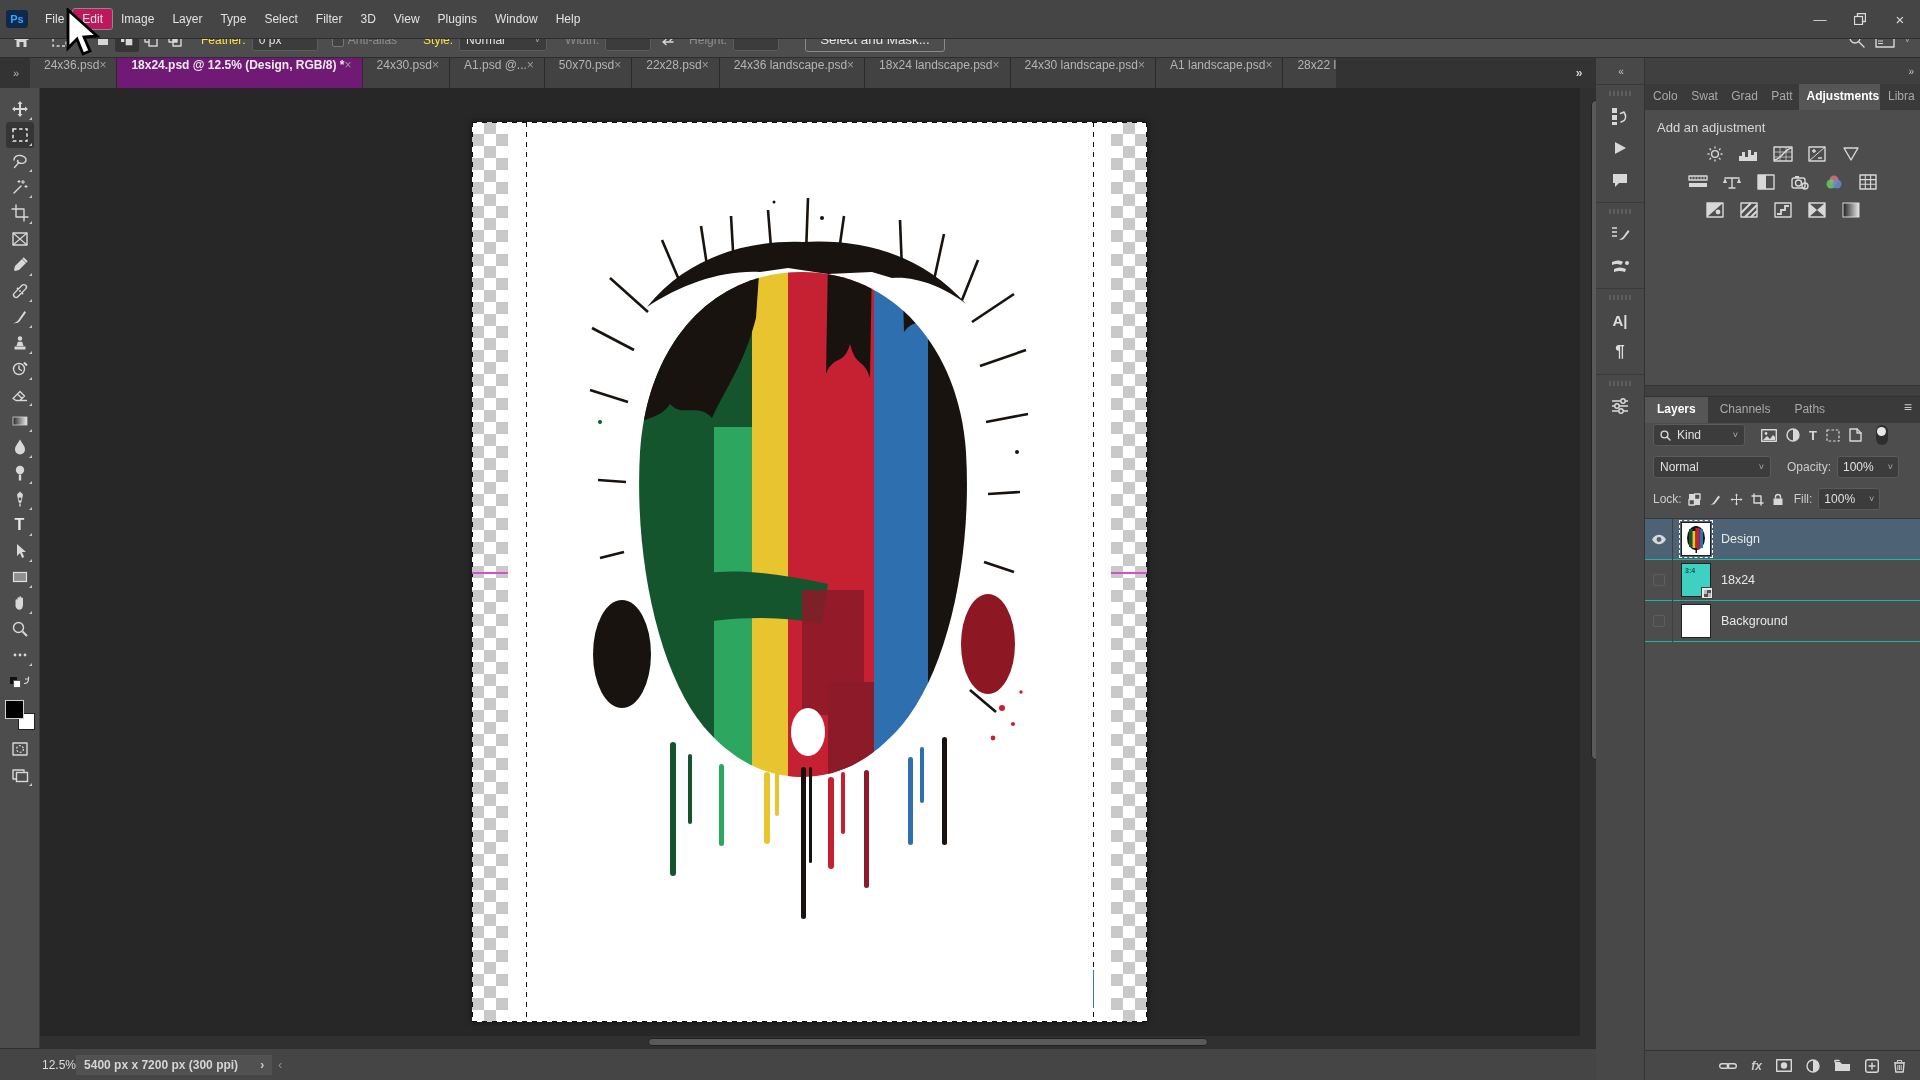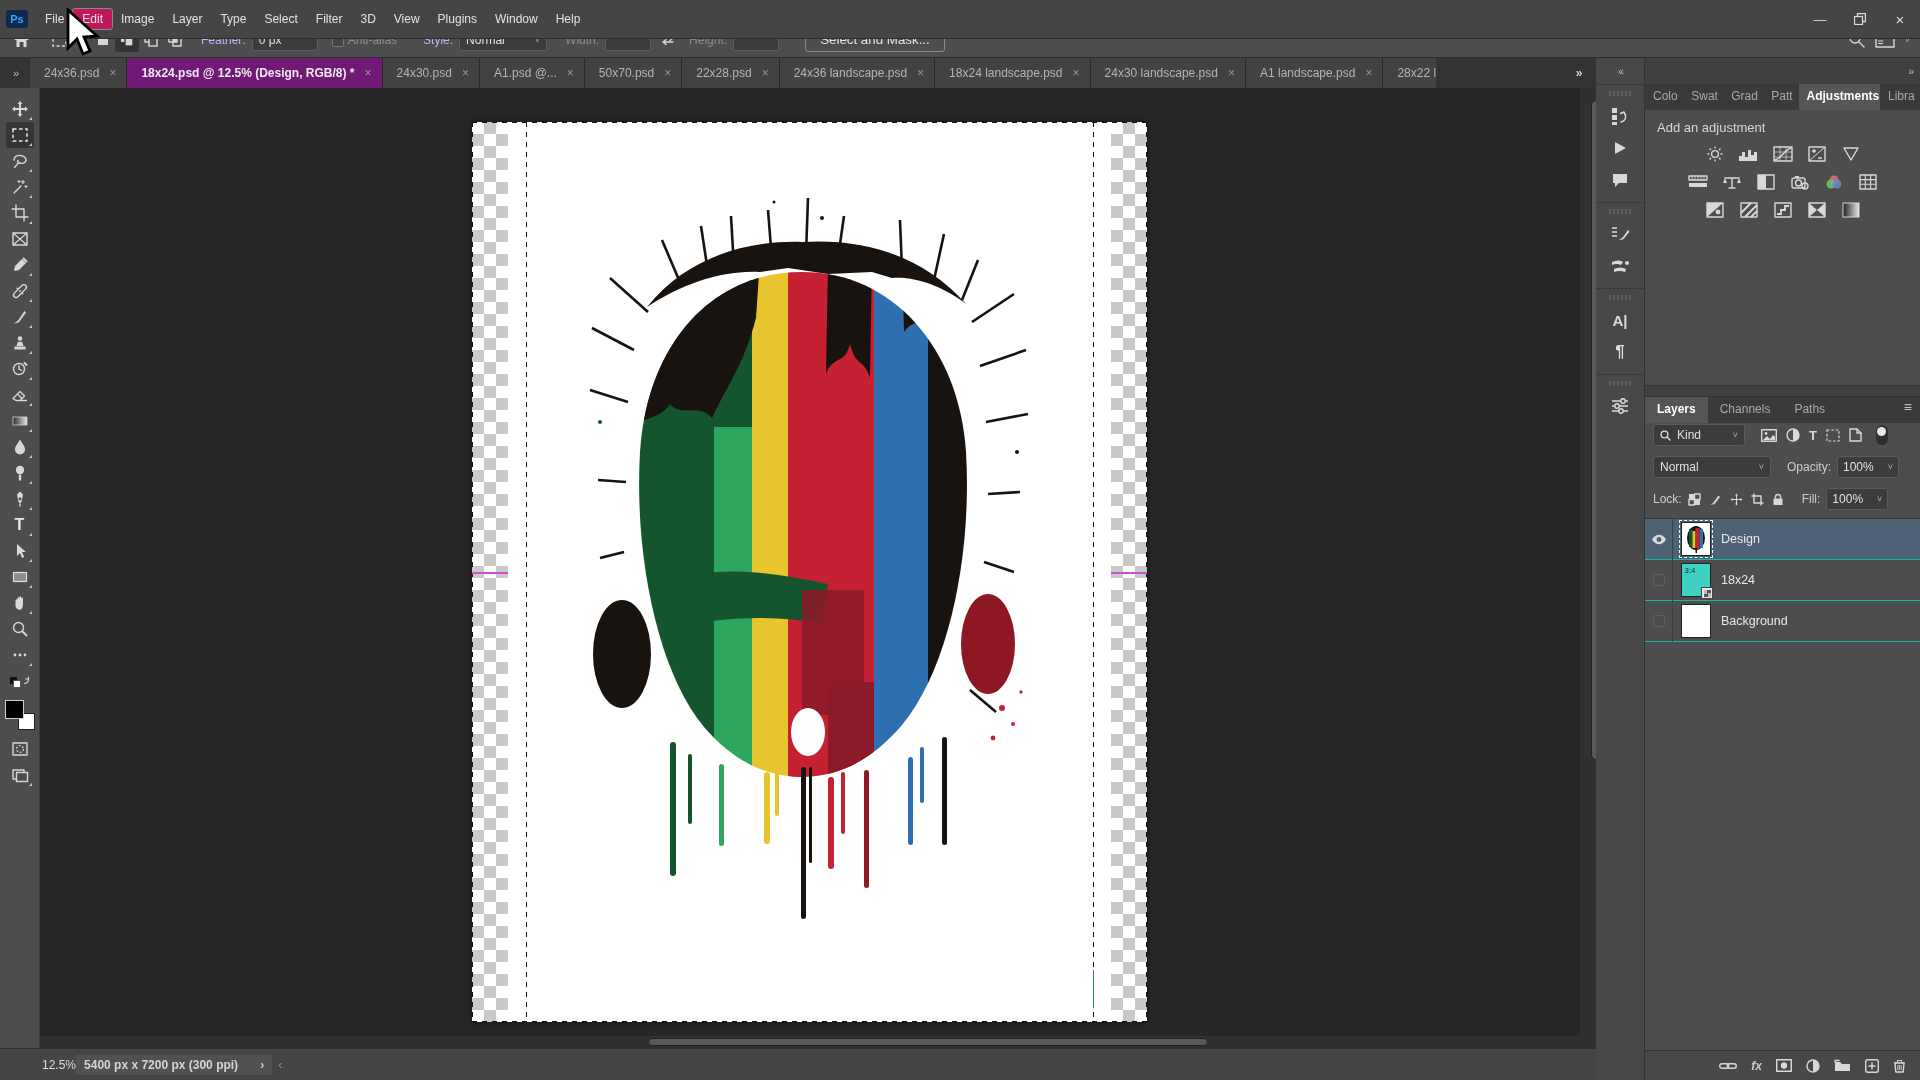--- a/index.html
+++ b/index.html
@@ -21,39 +21,39 @@
     color:#dcdcdc; font-size:13px; }
 
   
   .optionsbar { position:absolute; left:0; top:22px; width:1920px; height:36px; background:#4d4d4d;
     border-bottom:1px solid #2e2e2e; display:flex; align-items:center; z-index:29; }
   .ob-ico { width:26px; height:26px; display:flex; align-items:center; justify-content:center; }
   .ob-sep { width:1px; height:24px; background:#3a3a3a; margin:0 8px; }
   .mode-btn { width:24px; height:24px; display:flex; align-items:center; justify-content:center;
     border-radius:2px; }
   .mode-btn.active { background:#353535; }
-  .ob-label { color:#c4b5fd; margin:0 6px 0 14px; }
+  .ob-label { color:#fde047; margin:0 6px 0 14px; }
   .ob-label.dim { color:#8d8d8d; }
   .ob-input { background:#3c3c3c; border:1px solid #5c5c5c; border-radius:2px; height:22px;
     padding:0 6px; color:#e3e3e3; display:flex; align-items:center; }
   .ob-dd { background:#3c3c3c; border:1px solid #5c5c5c; border-radius:2px; height:22px;
     padding:0 6px; display:flex; align-items:center; gap:14px; color:#e3e3e3; }
   .chev { font-size:9px; color:#b5b5b5; }
   .ob-check { width:12px; height:12px; border:1px solid #777; border-radius:2px; background:#424242; }
   .sam-btn { margin-left:26px; height:24px; padding:0 14px; border:1px solid #8a8a8a; border-radius:3px;
     background:#4d4d4d; color:#e5e5e5; display:flex; align-items:center; }
   .ob-right { margin-left:auto; display:flex; align-items:center; gap:10px; padding-right:10px; }
 
   
   .tabstrip { position:absolute; left:0; top:58px; width:1596px; height:30px; background:#333333;
     display:flex; align-items:flex-end; z-index:28; }
   .tb-collapse { width:30px; height:30px; display:flex; align-items:center; justify-content:center;
     color:#b9b9b9; font-size:11px; letter-spacing:-2px; }
   .tabs { display:flex; height:30px; overflow:hidden; flex:1; }
-  .tab { display:flex; align-items:center; gap:10px; padding:0 10px 0 14px; background:#424242;
+  .tab { display:flex; align-items:flex-start; padding:0 10px 0 14px; background:#424242;
     color:#b4b4b4; border-right:1px solid #2a2a2a; white-space:nowrap; height:30px; font-size:12px; }
   .tab.active { background:#701a75; color:#ececec; font-weight:bold; }
   .tab .tab-close { color:#9b9b9b; font-size:12px; font-weight:normal; }
   .tab.truncated { padding-right:0; border-right:none; }
   .tab-overflow { width:34px; height:30px; display:flex; align-items:center; justify-content:center;
     color:#cfcfcf; font-weight:bold; }
 
   
   .toolbar { position:absolute; left:0; top:88px; width:40px; height:960px; background:#4d4d4d;
     border-right:1px solid #3a3a3a; display:flex; flex-direction:column; align-items:center;
@@ -879,21 +879,21 @@
               <path d="M6.5,0.5 L8,2.5 H7 V6 H10.5 V5 L12.5,6.5 L10.5,8 V7 H7 V10.5 H8 L6.5,12.5 L5,10.5 H6 V7 H2.5 V8 L0.5,6.5 L2.5,5 V6 H6 V2.5 H5 Z" class="fill-ico"></path>
             </svg>
           <svg width="13" height="13" viewBox="0 0 13 13">
               <path d="M3,1 V10 H12 M1,3 H10 V12" class="stroke-ico" stroke-width="1.2"></path>
             </svg>
           <svg width="12" height="13" viewBox="0 0 12 13">
               <rect x="1.5" y="5.5" width="9" height="6.5" class="fill-ico"></rect>
               <path d="M3.5,5.5 V4 a2.5,2.5 0 0 1 5,0 V5.5" fill="none" stroke="#d8d8d8" stroke-width="1.4"></path>
             </svg>
         </span>
-        <span class="lp-label" style="margin-left:8px">Fill:</span>
+        <span class="lp-label" style="">Fill:</span>
         <span class="sm-dd" style="width:62px">
           <span>100%</span>
           <span class="chev" style="margin-left:auto">˅</span>
         </span>
       </div>
 
       <div class="layer-list">
         <div class="layer-row selected">
           <span class="eye-cell">
             <svg width="16" height="11" viewBox="0 0 16 11">

